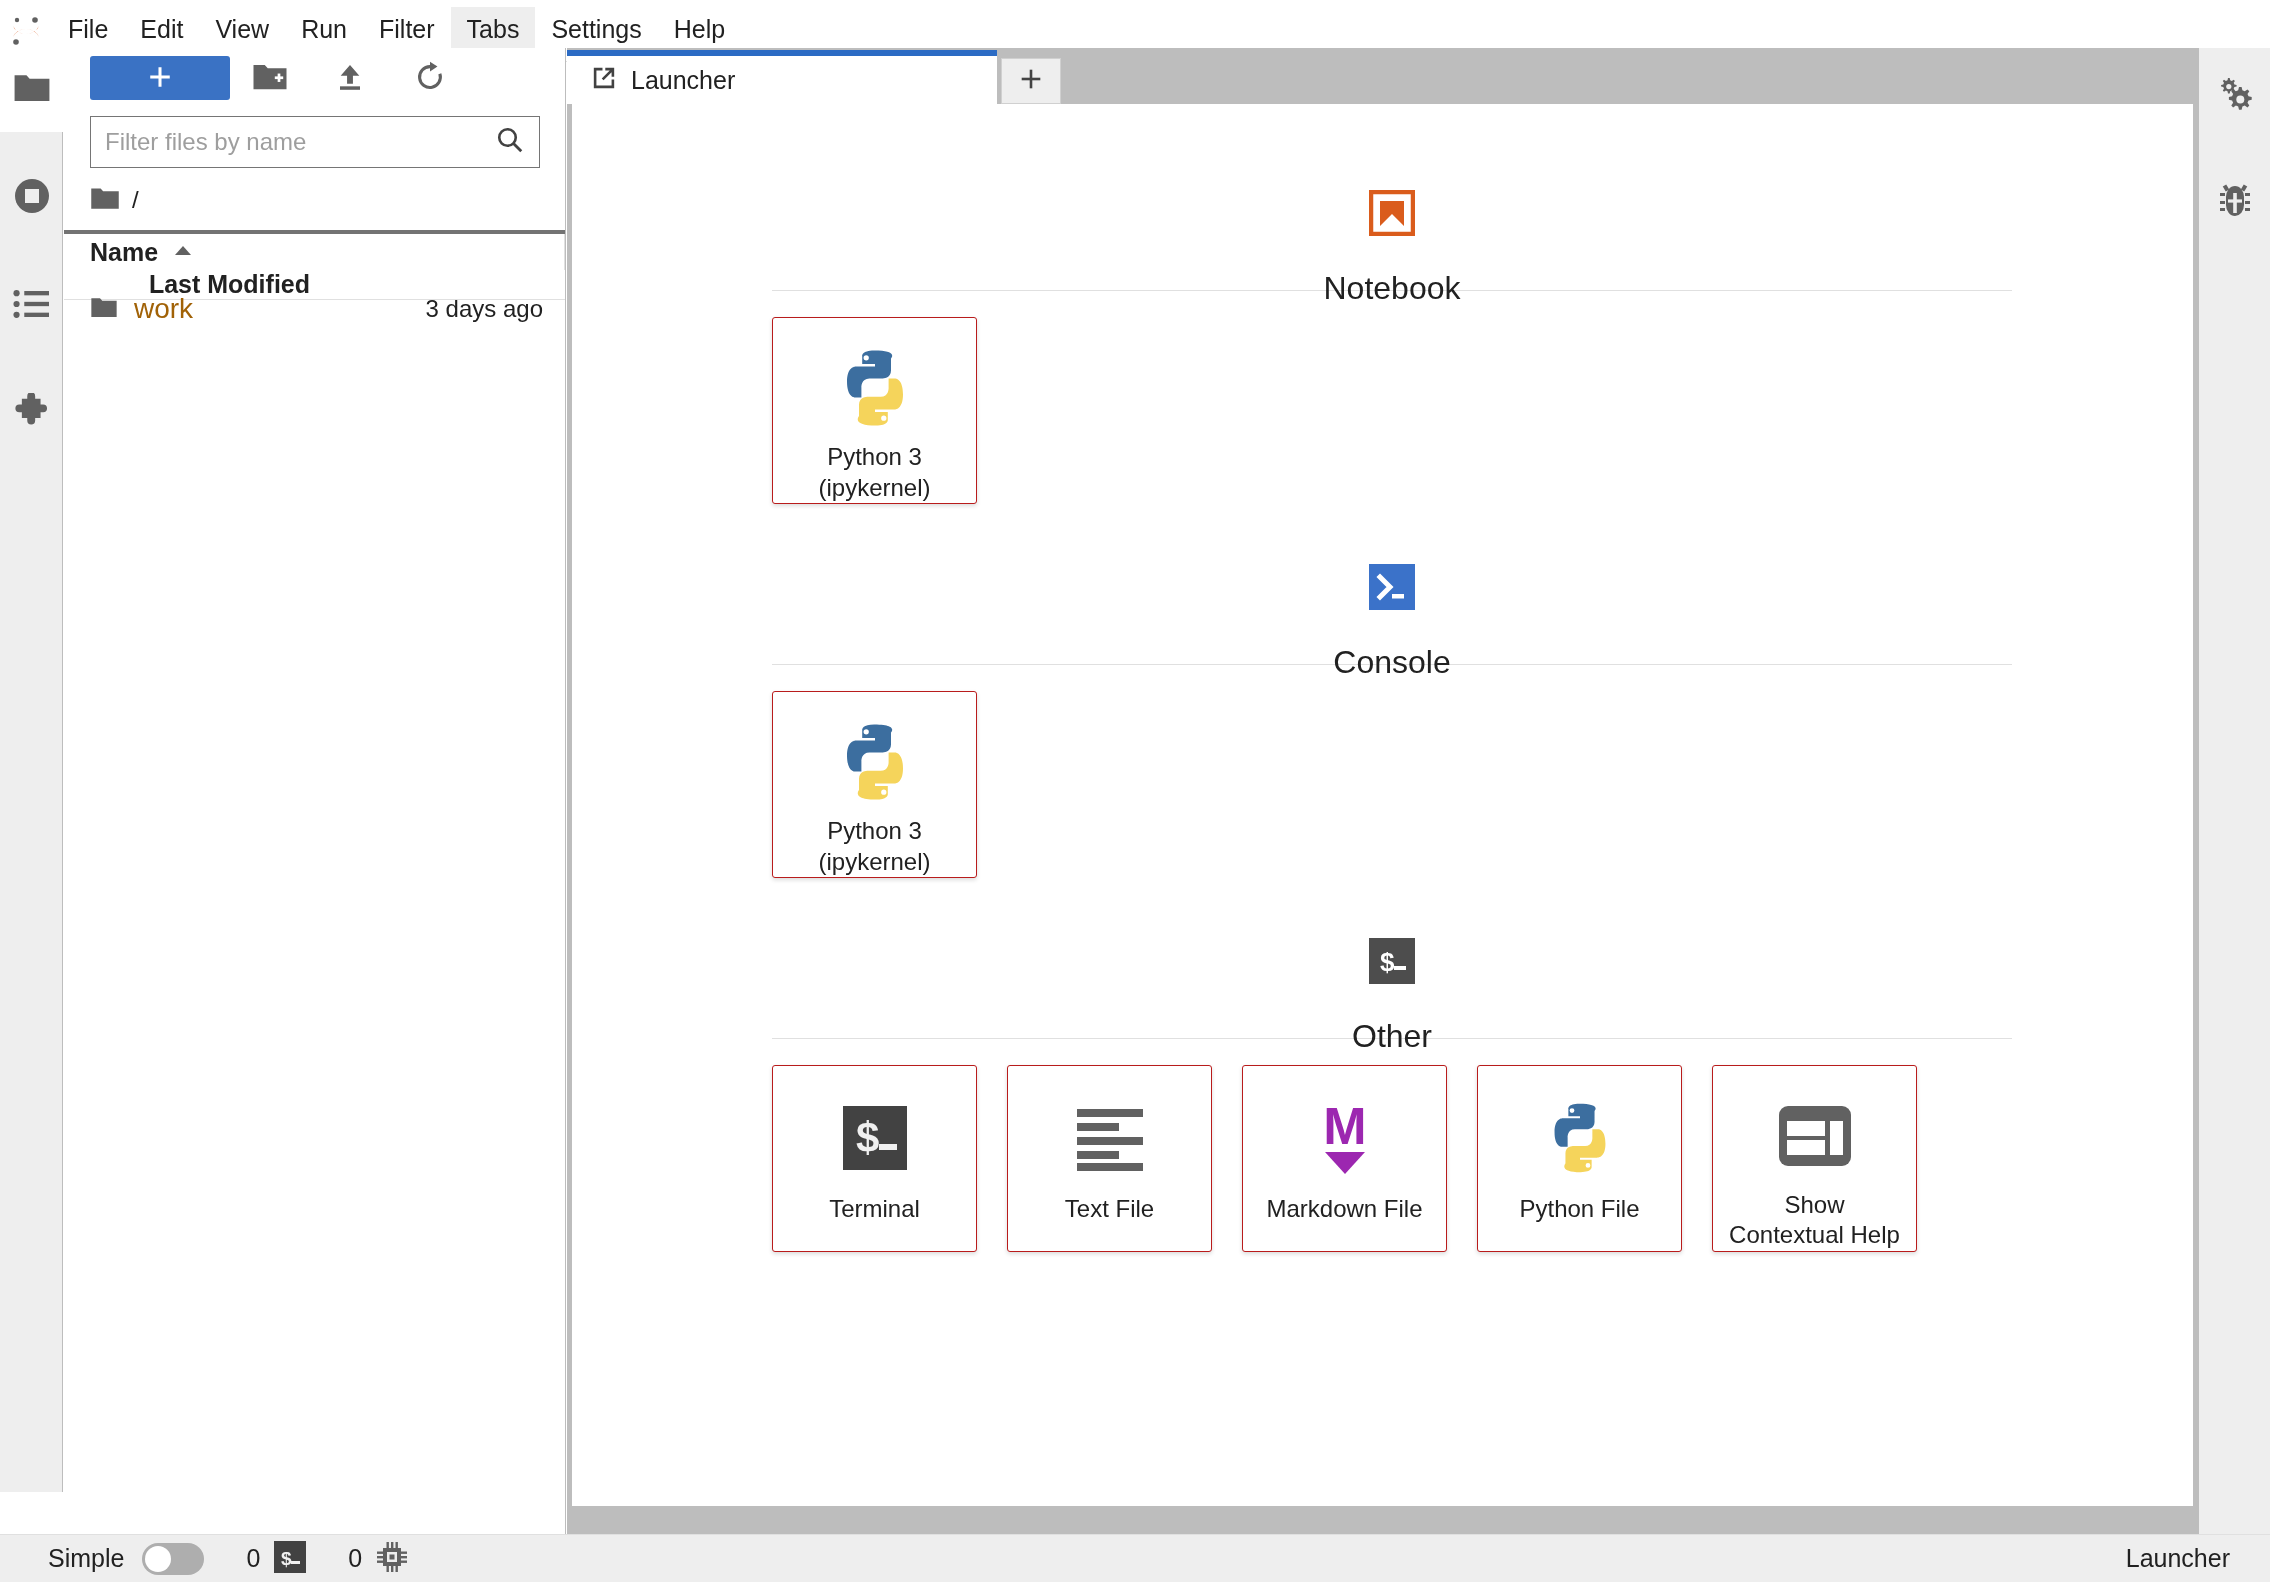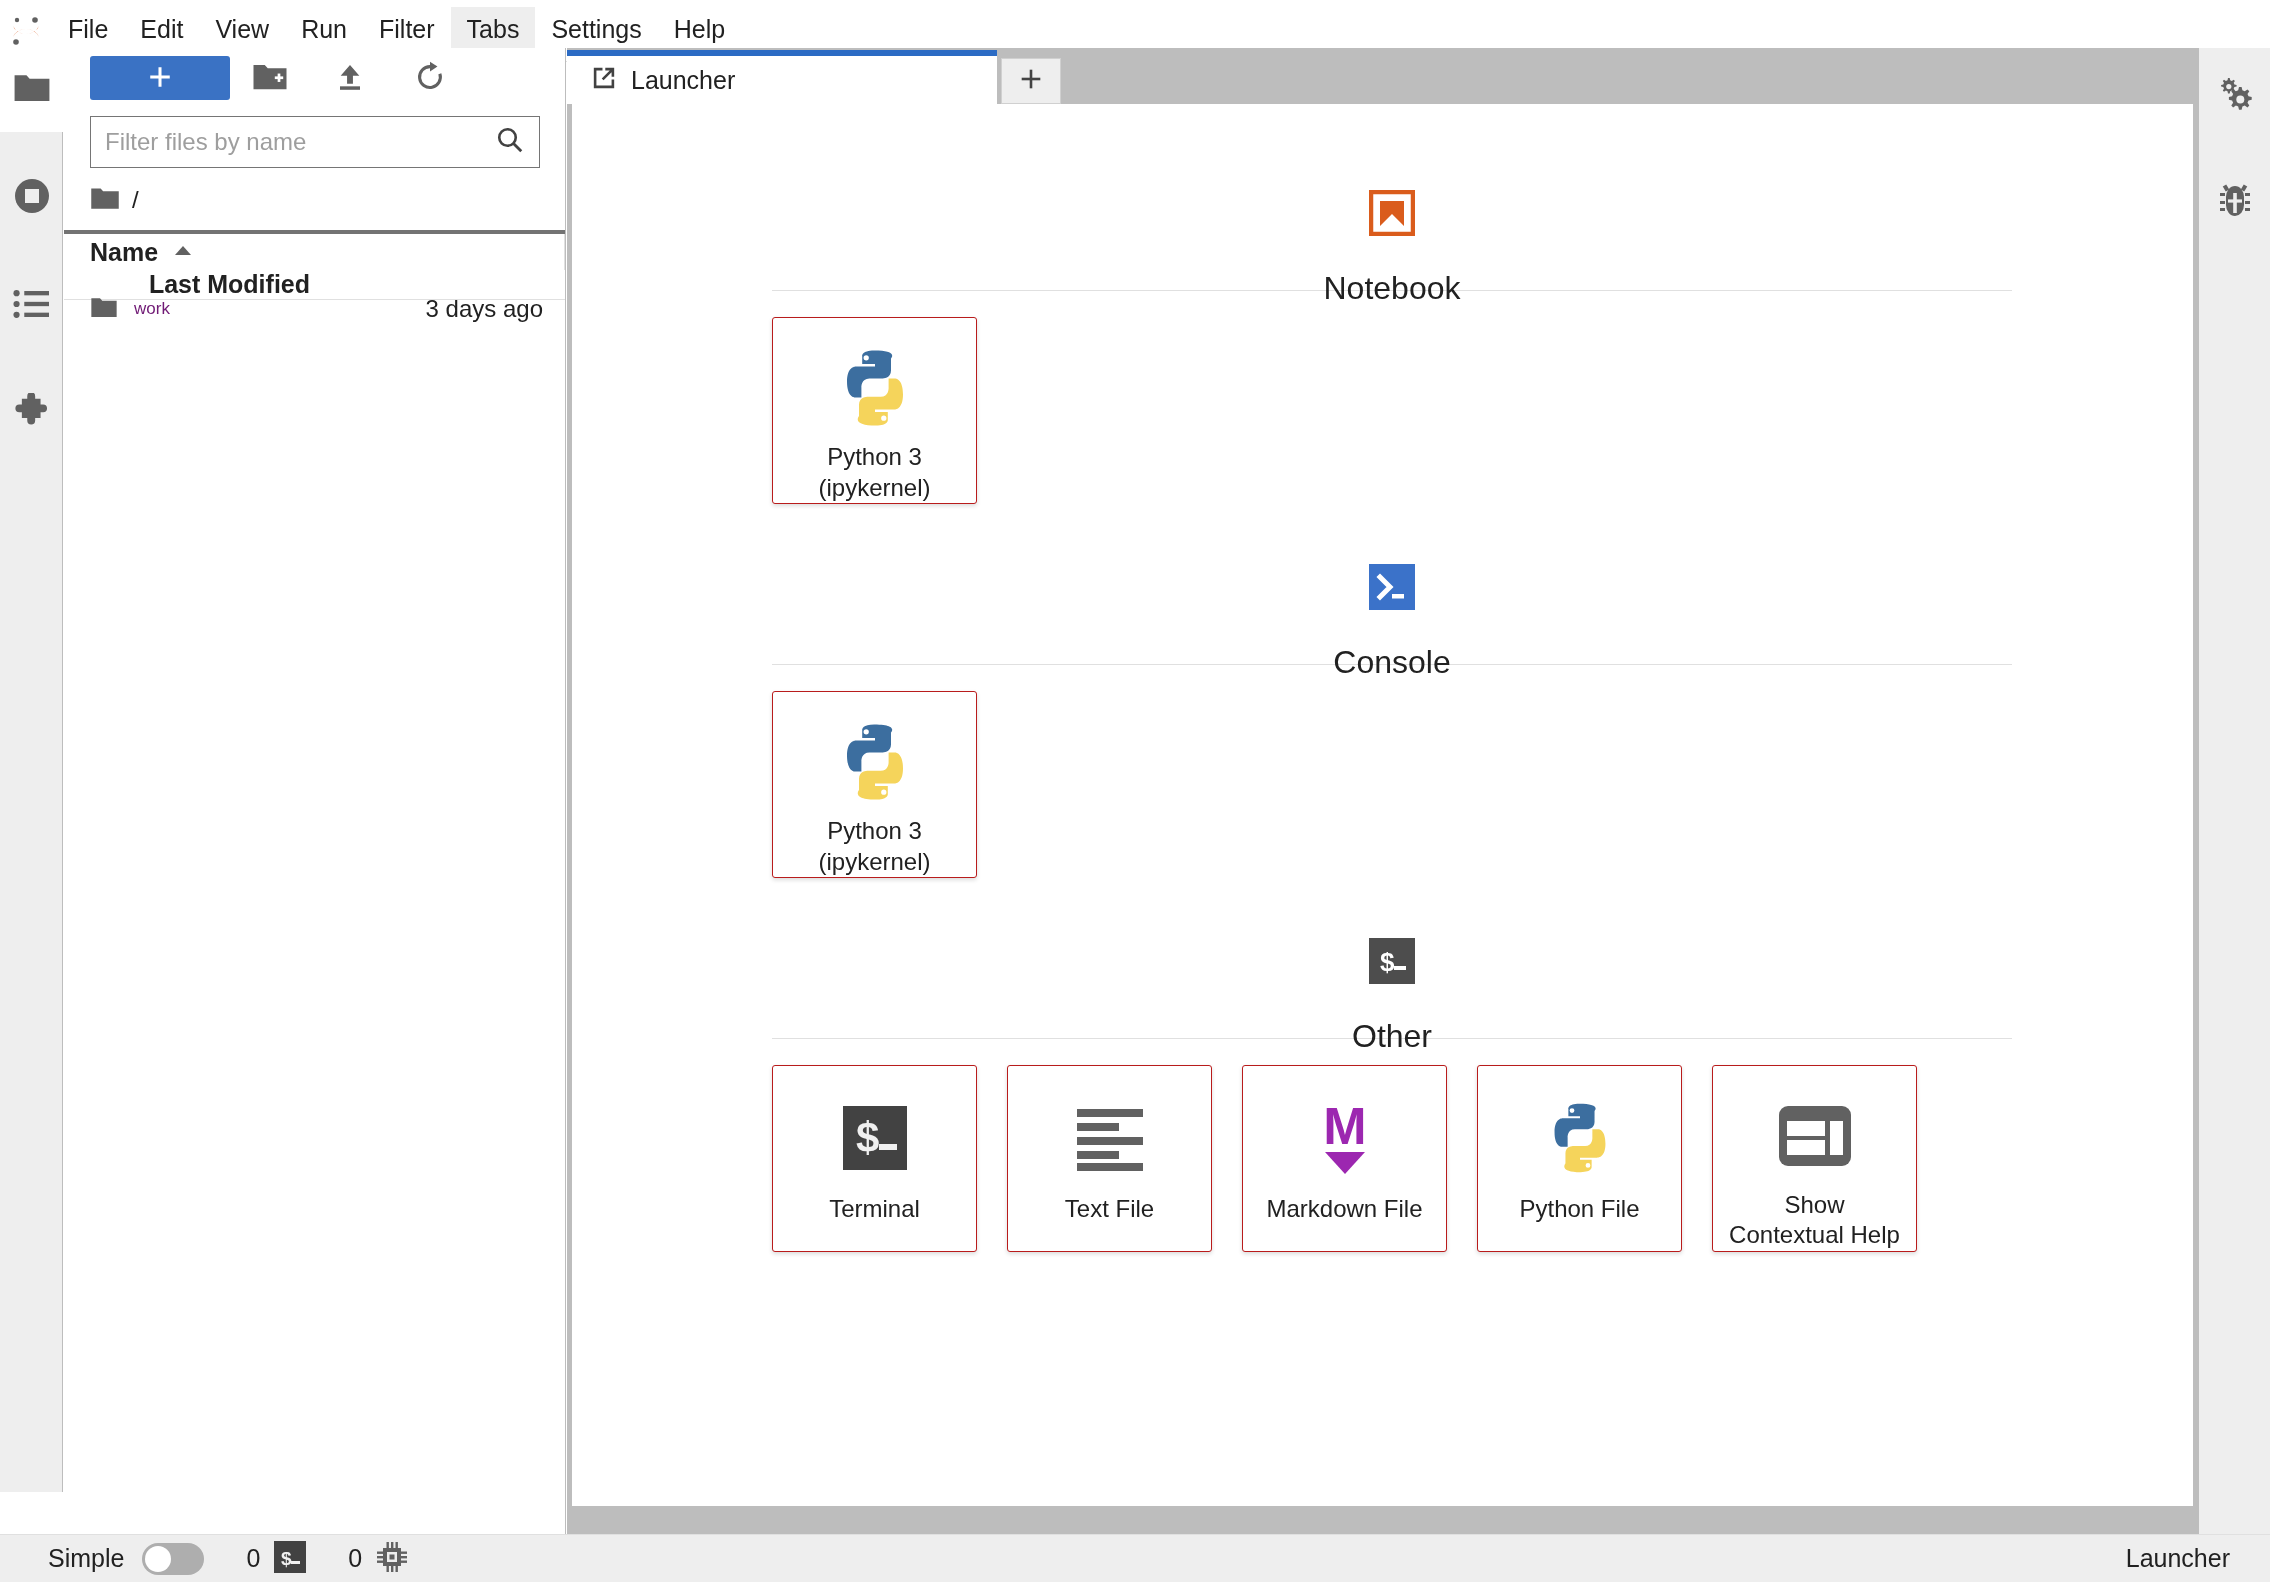--- a/index.html
+++ b/index.html
@@ -85,21 +85,21 @@
   #fb-header .col-mod {
     width:268px; display:flex; align-items:center; justify-content:flex-end;
     padding-right:22px; cursor:pointer;
   }
   #fb-header .hcell { font-size:25px; font-weight:bold; color:#212121; }
   .fb-row {
     position:absolute; left:0; width:100%; height:50px;
     display:flex; align-items:center; cursor:pointer;
   }
   .fb-row .r-name { flex:1; display:flex; align-items:center; padding-left:26px; gap:16px; }
-  .fb-row .r-name-txt { font-size:17px; color:#701a75; }
+  .fb-row .r-name-txt { font-size:28px; color:#a16207; }
   .fb-row .r-mod { width:268px; text-align:right; padding-right:22px; font-size:24px; color:#212121; }
 
   
   #dock {
     position:absolute; left:567px; top:48px; right:72px; height:1486px;
     background:#bdbdbd;
   }
   #tabbar {
     position:absolute; left:0; top:0; width:100%; height:56px;
     background:#bdbdbd; display:flex; align-items:flex-end;

